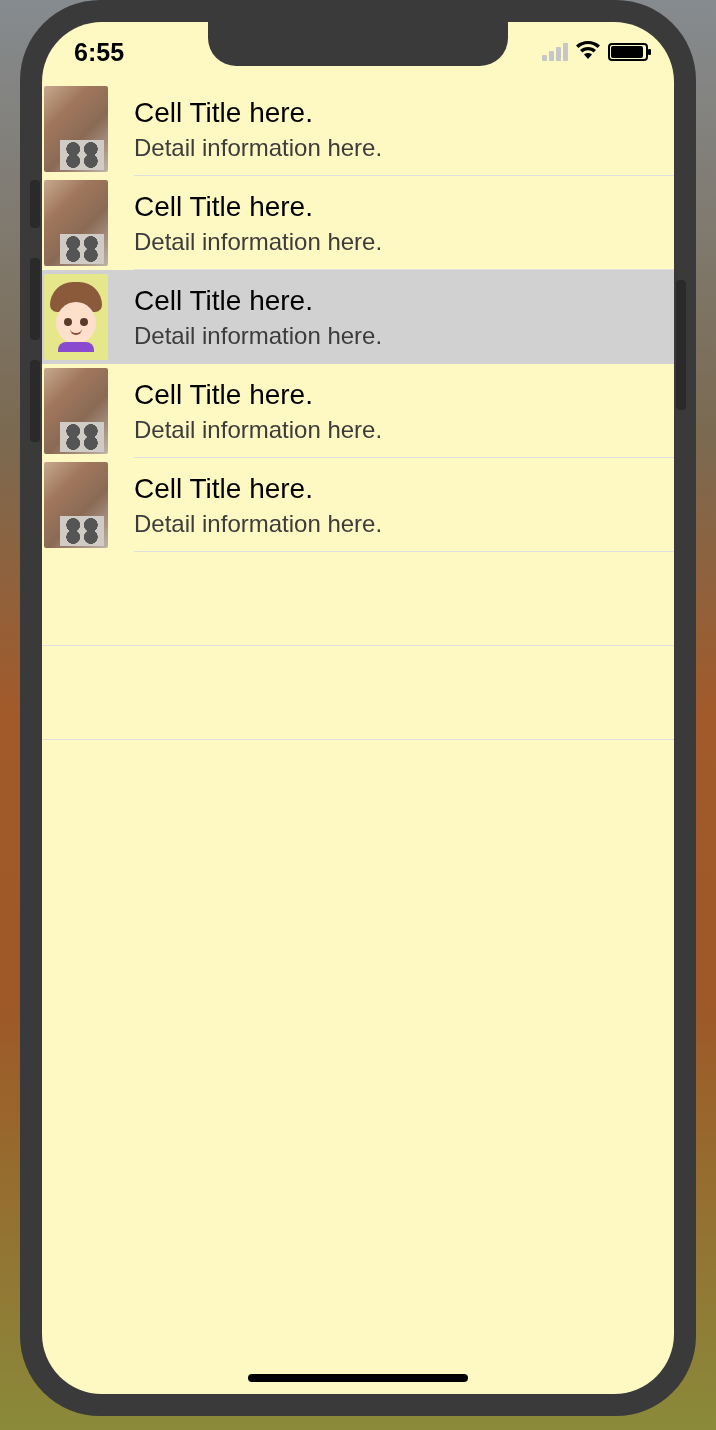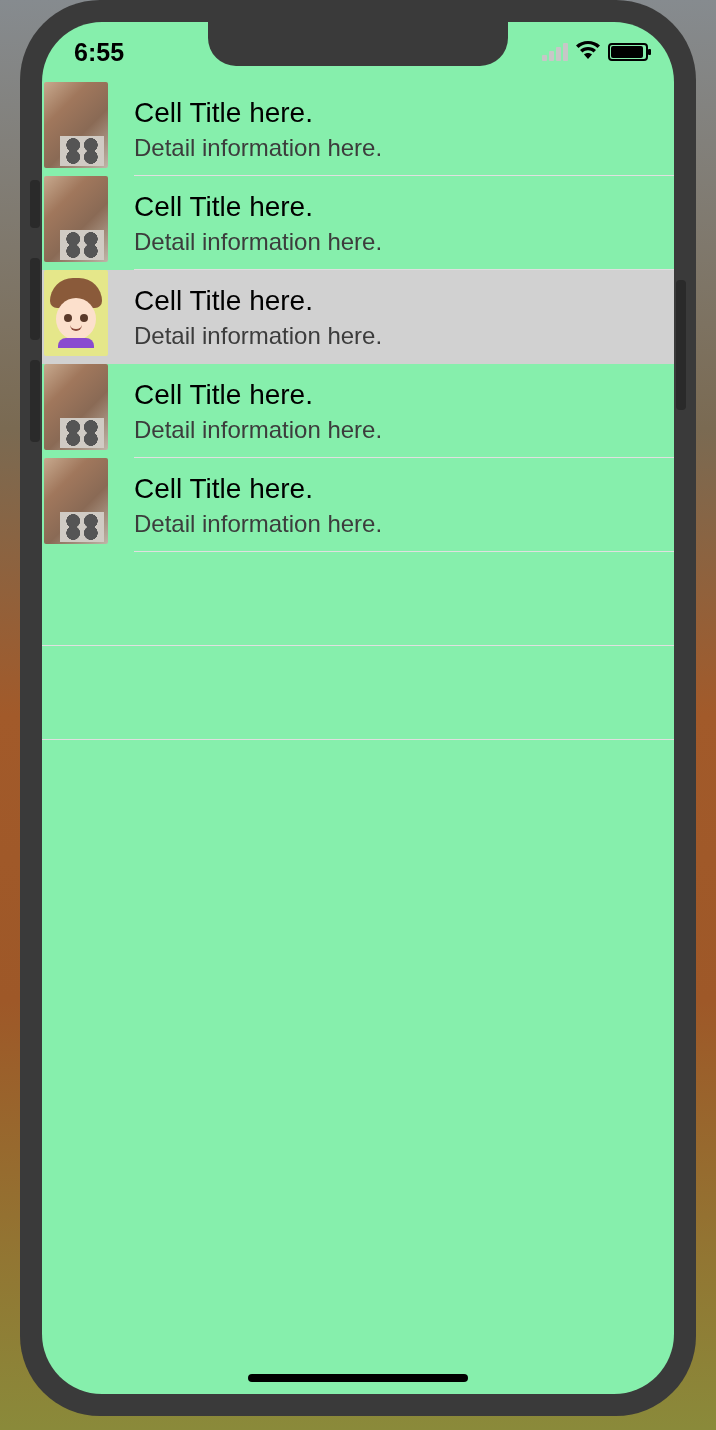--- a/index.html
+++ b/index.html
@@ -30,21 +30,21 @@
       border-radius: 80px;
       z-index: 1;
     }
 
     .device-screen {
       position: absolute;
       top: 22px;
       left: 22px;
       right: 22px;
       bottom: 22px;
-      background: #86efac;
+      background: #fef9c3;
       border-radius: 60px;
       overflow: hidden;
     }
 
     
     .notch {
       position: absolute;
       top: 0;
       left: 50%;
       transform: translateX(-50%);
@@ -95,20 +95,21 @@
       content: ''; position: absolute; right: -5px; top: 4px; width: 3px; height: 6px; background: #000; border-radius: 1px;
     }
     .battery-fill { position: absolute; left: 1px; top: 1px; bottom: 1px; right: 3px; background: #000; border-radius: 2px; }
 
     
     .table-view {
       width: 100%;
     }
     .cell {
       display: flex;
+      align-items: center;
       height: 94px;
       position: relative;
     }
     .cell.selected { background: #d1d1d1; }
     .cell .sep {
       position: absolute;
       left: 92px;
       right: 0;
       bottom: 0;
       height: 1px;

